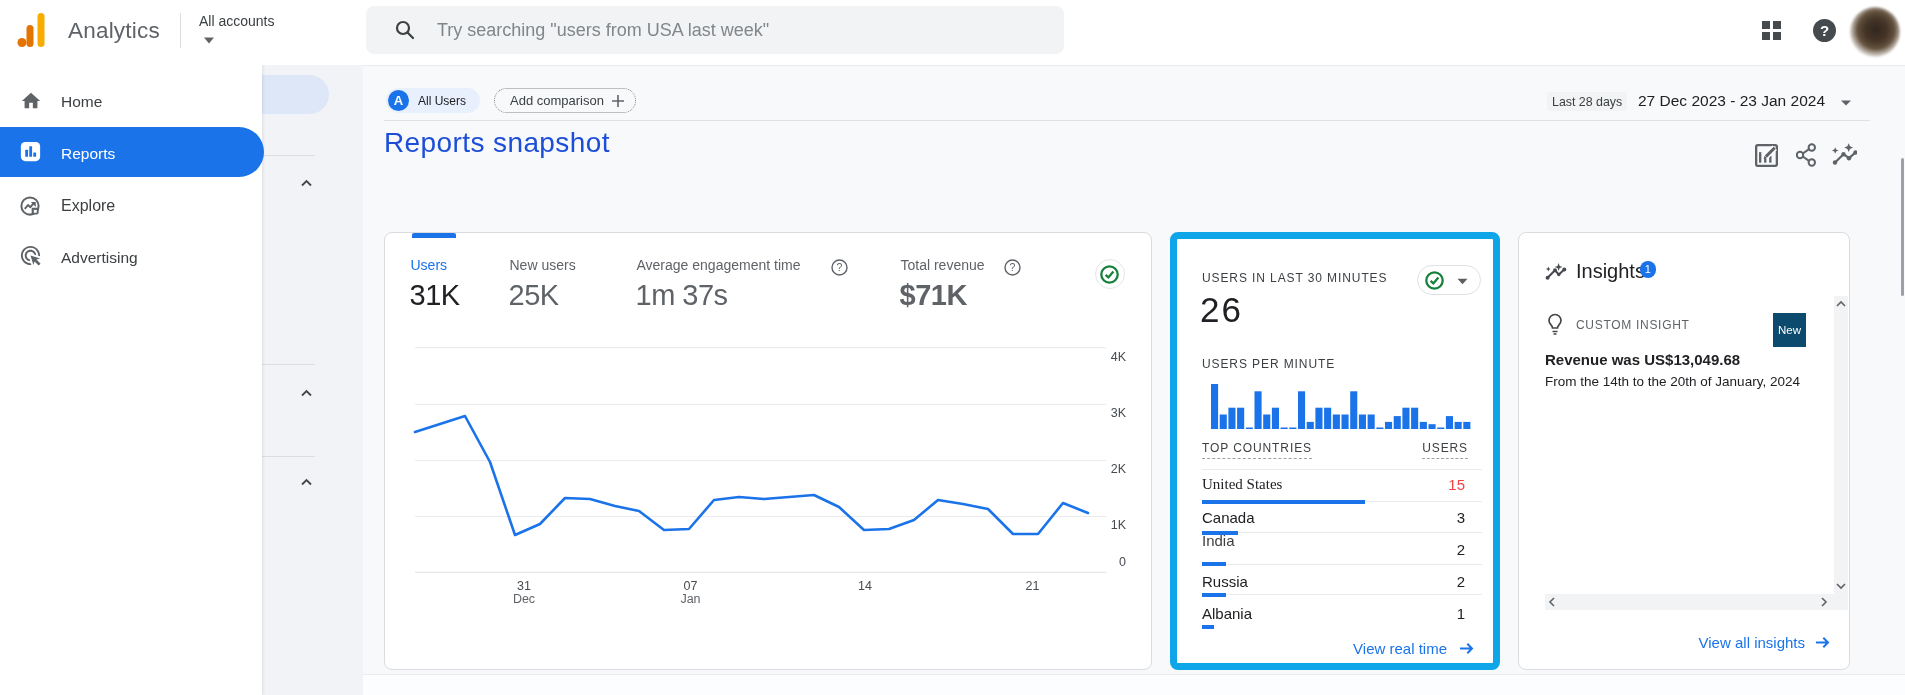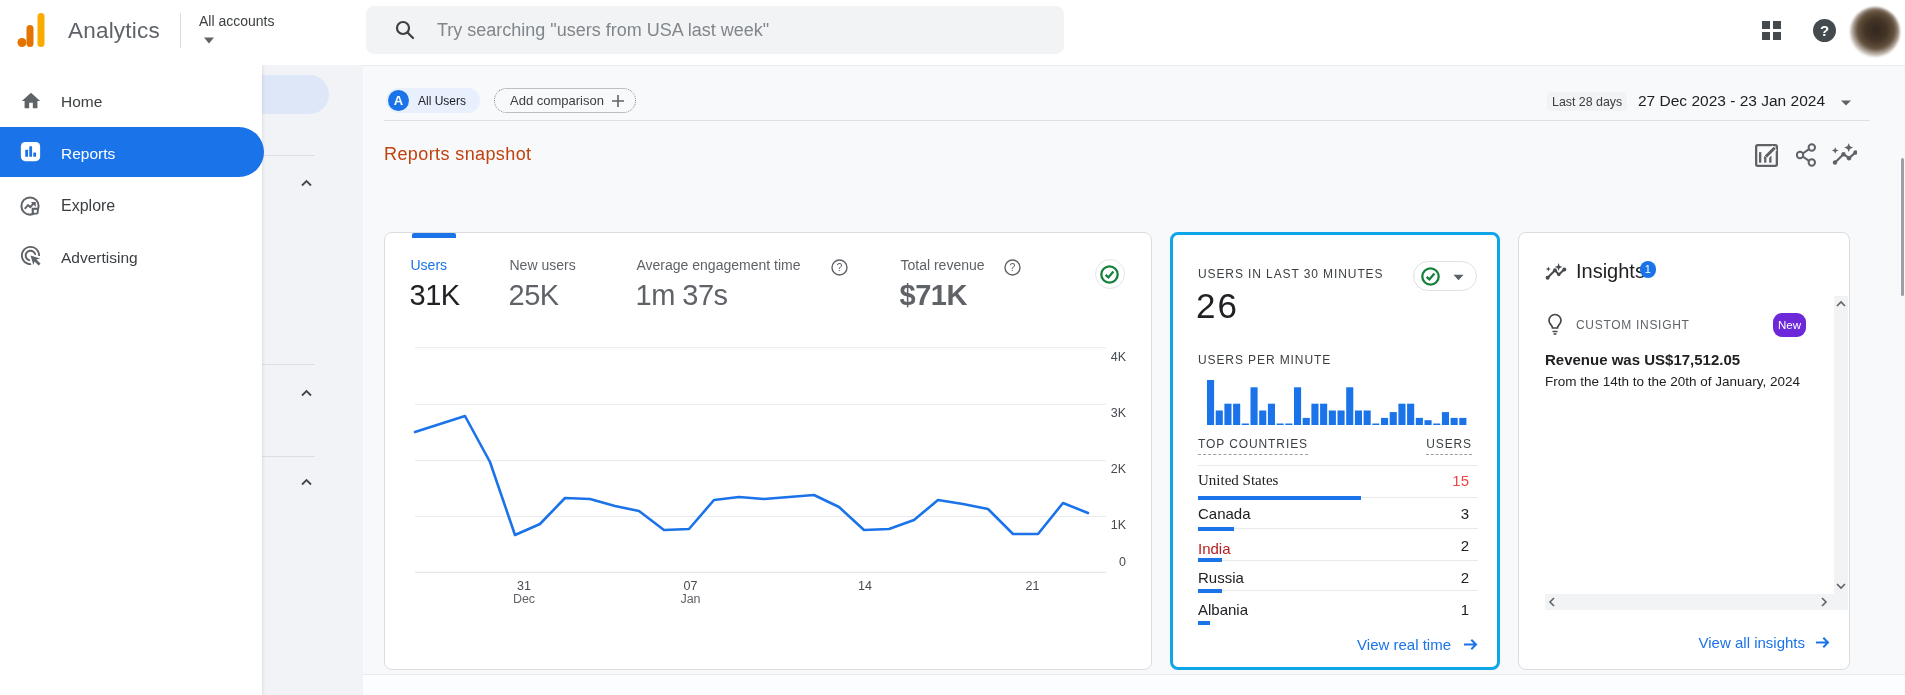--- a/index.html
+++ b/index.html
@@ -43,21 +43,21 @@
   <div class="abs" style="left:1184px; top:27px; height:19px; background:#f1f3f4; border-radius:4px; padding:0 5px; display:flex; align-items:center;text-align:right;">
     <span style="font-size:12.4px; color:#3c4043; font-weight:500;">Last 28 days</span>
   </div>
   <div class="abs" style="left:1275px; top:27px; font-size:15.5px; color:#202124;">27 Dec 2023 - 23 Jan 2024</div>
   <svg class="abs" style="left:1477px; top:34px;" width="12" height="8" viewBox="0 0 12 8">
         <path d="M1 1.5 L6 6.5 L11 1.5 Z" fill="#5f6368"></path>
       </svg>
 
   <div class="abs" style="left:21px; top:55px; width:1486px; height:1px; background:#dee0e4;"></div>
 
-  <div class="abs" style="left:21px; top:79px; font-size:18px; color:#c2410c; letter-spacing:0.4px;">Reports snapshot</div>
+  <div class="abs" style="left:21px; top:62px; font-size:28px; color:#1d4ed8; letter-spacing:0.4px;">Reports snapshot</div>
 
   <div id="titleicons">
     <svg class="abs" style="left:1391.5px; top:79px;" width="23" height="23" viewBox="0 0 24 24">
       <rect x="1.2" y="1.2" width="21.6" height="21.6" rx="1.6" fill="none" stroke="#5f6368" stroke-width="2.4"></rect>
       <rect x="4.2" y="8.5" width="2.4" height="11" fill="#5f6368"></rect>
       <rect x="9.5" y="13" width="2.4" height="6.5" fill="#5f6368"></rect>
       <rect x="14.8" y="12.3" width="2.4" height="7.2" fill="#5f6368"></rect>
       <path d="M10.8 13.7 L20.6 3.9" stroke="#fff" stroke-width="6.5"></path>
       <path d="M11.3 13.2 L20.6 3.9" stroke="#5f6368" stroke-width="3.2"></path>
       <path d="M12.3 14.5 l-3.3 1.2 1.2-3.3 z" fill="#5f6368"></path>
@@ -121,21 +121,21 @@
     <text x="139" y="253" text-anchor="middle" font-size="12.5" fill="#464b50">31</text>
     <text x="139" y="266" text-anchor="middle" font-size="12.5" fill="#5f6368">Dec</text>
     <text x="305.5" y="253" text-anchor="middle" font-size="12.5" fill="#464b50">07</text>
     <text x="305.5" y="266" text-anchor="middle" font-size="12.5" fill="#5f6368">Jan</text>
     <text x="480" y="253" text-anchor="middle" font-size="12.5" fill="#464b50">14</text>
     <text x="647.5" y="253" text-anchor="middle" font-size="12.5" fill="#464b50">21</text>
   </svg>
 </div>
 <div class="abs" style="left:412px; top:233px; width:44px; height:4.5px; background:#1a73e8; border-radius:2px 2px 0 0;"></div>
 
-<div id="card2" class="abs" style="left:1170px; top:231.5px; width:330px; height:438px; background:#fff; border:3px solid #0ea5e9; border-radius:8px;padding-left:40px;">
+<div id="card2" class="abs" style="left:1170px; top:231.5px; width:330px; height:438px; background:#fff; border:7px solid #0ea5e9; border-radius:8px;padding-left:40px;">
   <div class="abs" style="left:25px; top:32.5px; font-size:12px; color:#3c4043; font-weight:500; letter-spacing:0.9px;">USERS IN LAST 30 MINUTES</div>
 
   <div class="abs" style="left:240px; top:26.5px; width:64px; height:30px; border:1px solid #dfe1e5; border-radius:15px;"></div>
   <svg class="abs" style="left:248px; top:32.5px;" width="19" height="19" viewBox="0 0 19 19">
         <circle cx="9.5" cy="9.5" r="8.2" fill="none" stroke="#17803b" stroke-width="2.3"></circle>
         <path d="M5.6 9.8 L8.4 12.4 L13.4 6.6" fill="none" stroke="#17803b" stroke-width="2.3"></path>
       </svg>
   <svg class="abs" style="left:280px; top:39px;" width="11" height="7" viewBox="0 0 11 7">
         <path d="M0.5 0.8 L5.5 6.3 L10.5 0.8 Z" fill="#5a5f64"></path>
       </svg>
@@ -182,21 +182,21 @@
 
   <div class="abs" style="left:25px; top:230px; width:280px; height:1px; background:#e8eaed;"></div>
   <div class="abs" style="left:25px; top:237px; font-size:15px; color:#202124;font-family:Liberation Serif, serif;">United States</div>
   <div class="abs" style="right:28px; top:237px; font-size:15px; color:#ef4444;">15</div>
   <div class="abs" style="left:25px; top:261px; width:163px; height:4px; background:#1a73e8; z-index:2;"></div>
   <div class="abs" style="left:25px; top:262.5px; width:280px; height:1px; background:#e8eaed;"></div>
   <div class="abs" style="left:25px; top:270.5px; font-size:15px; color:#202124;">Canada</div>
   <div class="abs" style="right:28px; top:270.5px; font-size:15px; color:#202124;">3</div>
   <div class="abs" style="left:25px; top:292px; width:36px; height:4px; background:#1a73e8; z-index:2;"></div>
   <div class="abs" style="left:25px; top:293.5px; width:280px; height:1px; background:#e8eaed;"></div>
-  <div class="abs" style="left:25px; top:293px; font-size:15px; color:#b91c1c;margin-top:12px;">India</div>
+  <div class="abs" style="left:25px; top:293px; font-size:15px; color:#404040;">India</div>
   <div class="abs" style="right:28px; top:302.5px; font-size:15px; color:#202124;">2</div>
   <div class="abs" style="left:25px; top:323.5px; width:24px; height:4px; background:#1a73e8; z-index:2;"></div>
   <div class="abs" style="left:25px; top:325px; width:280px; height:1px; background:#e8eaed;"></div>
   <div class="abs" style="left:25px; top:334.5px; font-size:15px; color:#202124;">Russia</div>
   <div class="abs" style="right:28px; top:334.5px; font-size:15px; color:#202124;">2</div>
   <div class="abs" style="left:25px; top:354px; width:24px; height:4px; background:#1a73e8; z-index:2;"></div>
   <div class="abs" style="left:25px; top:355.5px; width:280px; height:1px; background:#e8eaed;"></div>
   <div class="abs" style="left:25px; top:366.5px; font-size:15px; color:#202124;">Albania</div>
   <div class="abs" style="right:28px; top:366.5px; font-size:15px; color:#202124;">1</div>
   <div class="abs" style="left:25px; top:386px; width:12px; height:4px; background:#1a73e8; z-index:2;"></div>
@@ -235,22 +235,22 @@
       </svg>
   <svg class="abs" style="left:301px; top:364.5px;" width="8" height="10" viewBox="0 0 8 10">
         <path d="M2 1 L6 5 L2 9" fill="none" stroke="#5f6368" stroke-width="1.6"></path>
       </svg>
 
   <svg class="abs" style="left:28px; top:80.5px;" width="16" height="23" viewBox="0 0 16 23">
     <path d="M8 1.5 a6 6 0 0 1 6 6 c0 2.2-1.2 3.5-2.2 4.6 -0.8 0.9-1.3 1.7-1.3 2.9 h-5 c0-1.2-0.5-2-1.3-2.9 C3.2 11 2 9.7 2 7.5 a6 6 0 0 1 6-6 z" fill="none" stroke="#444746" stroke-width="1.7"></path>
     <path d="M5.5 18.5 h5 M6.5 21 h3" stroke="#444746" stroke-width="1.5"></path>
   </svg>
   <div class="abs" style="left:57px; top:85.5px; font-size:12px; color:#5f6368; font-weight:500; letter-spacing:0.7px;">CUSTOM INSIGHT</div>
-  <div class="abs" style="left:254px; top:80.5px; width:33px; height:24px; border-radius:9px; background:#6d28d9; color:#fff; font-size:11.5px; display:flex; align-items:center; justify-content:center;">New</div>
-  <div class="abs" style="left:26px; top:118.5px; font-size:15px; color:#202124; font-weight:bold;">Revenue was US$17,512.05</div>
+  <div class="abs" style="left:254px; top:80.5px; width:33px; height:34px; border-radius:0; background:#0c4a6e; color:#fff; font-size:11.5px; display:flex; align-items:center; justify-content:center;">New</div>
+  <div class="abs" style="left:26px; top:118.5px; font-size:15px; color:#202124; font-weight:bold;">Revenue was US$13,049.68</div>
   <div class="abs" style="left:26px; top:141.5px; font-size:13.5px; color:#202124;">From the 14th to the 20th of January, 2024</div>
 
   <div class="abs" style="right:44px; top:401.5px; font-size:15px; color:#1a73e8; font-weight:500;">View all insights</div>
   <svg class="abs" style="right:19px; top:403.5px;" width="15" height="13" viewBox="0 0 15 13">
         <path d="M1 6.5 H13 M8.3 1.8 L13 6.5 L8.3 11.2" fill="none" stroke="#1a73e8" stroke-width="2"></path>
       </svg>
 </div>
 
 <div id="nav" class="abs" style="left:0; top:65px; width:262px; height:630px; background:#fff; box-shadow:1px 0 3px rgba(60,64,67,0.12);">
   <div class="abs" style="left:0; top:62px; width:264px; height:50px; background:#1a73e8; border-radius:0 25px 25px 0;"></div>

